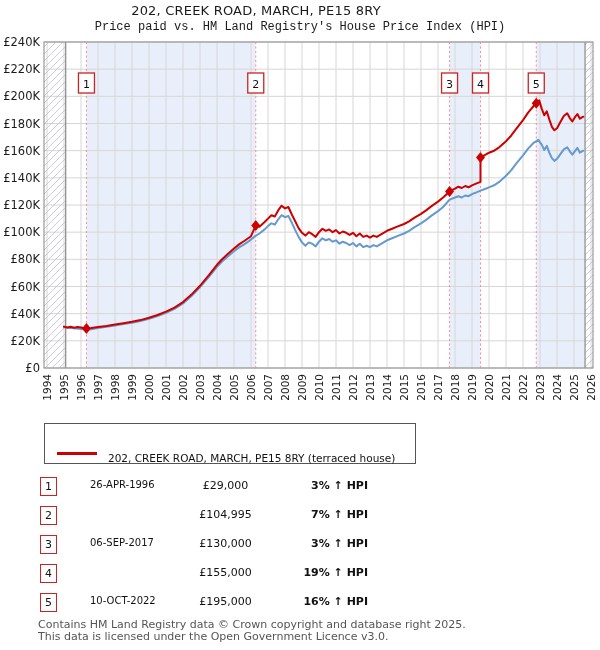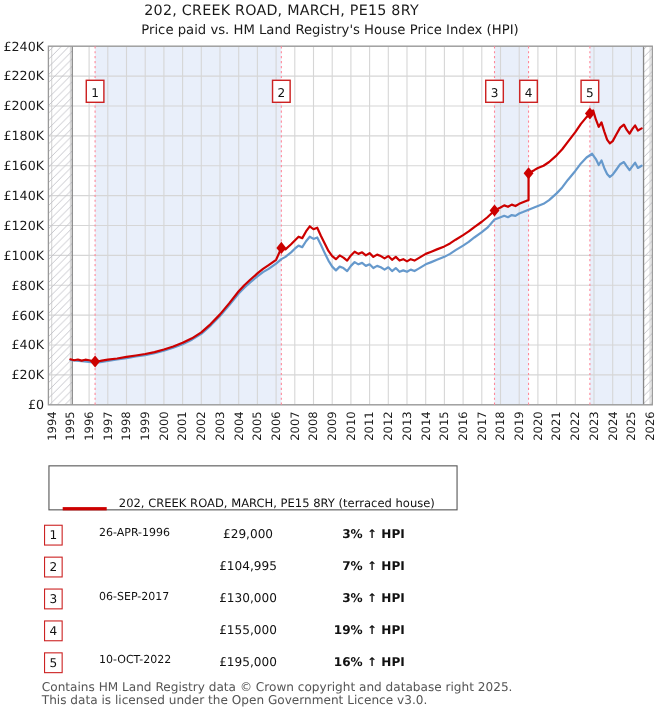--- a/index.html
+++ b/index.html
@@ -1,26 +1,26 @@
 <!DOCTYPE html>
 <html><head>
 <meta charset="utf-8">
 <style>
   html,body{margin:0;padding:0;background:#ffffff;width:600px;height:650px;overflow:hidden;
     font-family:"DejaVu Sans","Liberation Sans",sans-serif;}
   #stage{position:relative;width:600px;height:650px;background:#fff;}
   .title{position:absolute;top:3px;left:0;width:512px;text-align:center;
     font-size:13px;color:#1a1a1a;letter-spacing:.2px;}
   .subtitle{position:absolute;top:20px;left:0;width:600px;text-align:center;
-    font-size:12px;color:#1a1a1a;}
+    font-size:12px;color:#1a1a1a;font-family:Liberation Mono, monospace;}
   #chart-svg{position:absolute;top:0;left:0;}
   .legend{position:absolute;left:44px;top:423px;width:372px;height:41px;
     border:1.5px solid #555;background:#fff;display:flex;flex-direction:column;
     justify-content:center;gap:3px;padding-left:12px;box-sizing:border-box;}
-  .legend-row{display:flex;align-items:flex-end;height:15px;margin-top:28px;}
+  .legend-row{display:flex;align-items:flex-start;height:15px;margin-top:28px;}
   .legend-swatch{width:40px;height:3px;margin-right:11px;flex:0 0 auto;}
   .legend-label{font-size:10.5px;color:#111;white-space:nowrap;}
   .sales-table{position:absolute;left:38px;top:470px;width:420px;}
   .sale-row{position:absolute;left:0;width:420px;height:22px;}
   .sale-num{position:absolute;left:2px;top:0;width:15px;height:17px;
     border:1.5px solid #cc2222;background:#fff;color:#111;font-size:11px;
     text-align:center;line-height:17px;}
   .sale-date{position:absolute;left:52px;top:2px;width:120px;font-size:10px;color:#111;}
   .sale-price{position:absolute;left:148px;top:2px;width:79px;font-size:11px;color:#111;text-align:center;}
   .sale-hpi{position:absolute;left:240px;top:2px;width:90px;font-size:11px;color:#111;text-align:right;font-weight:bold;}

